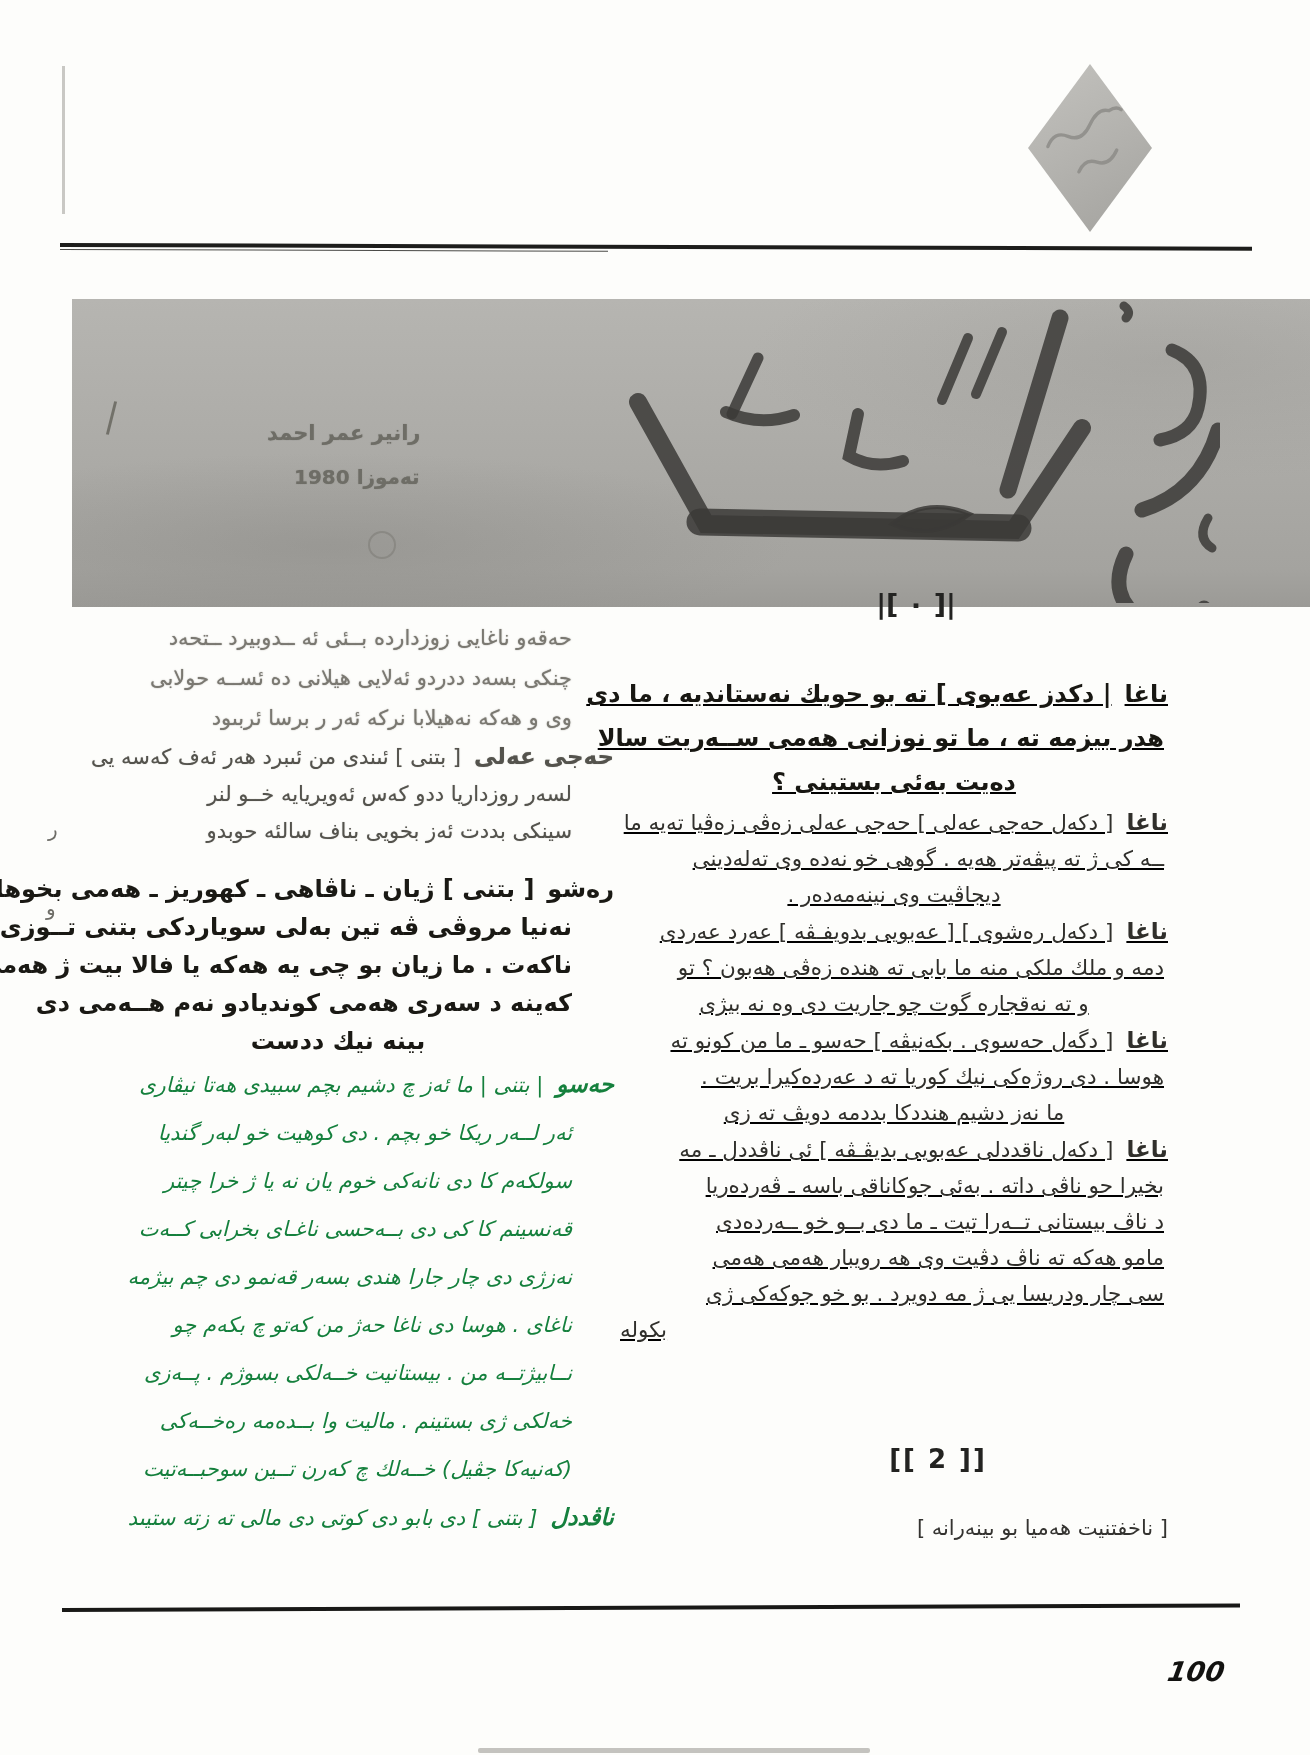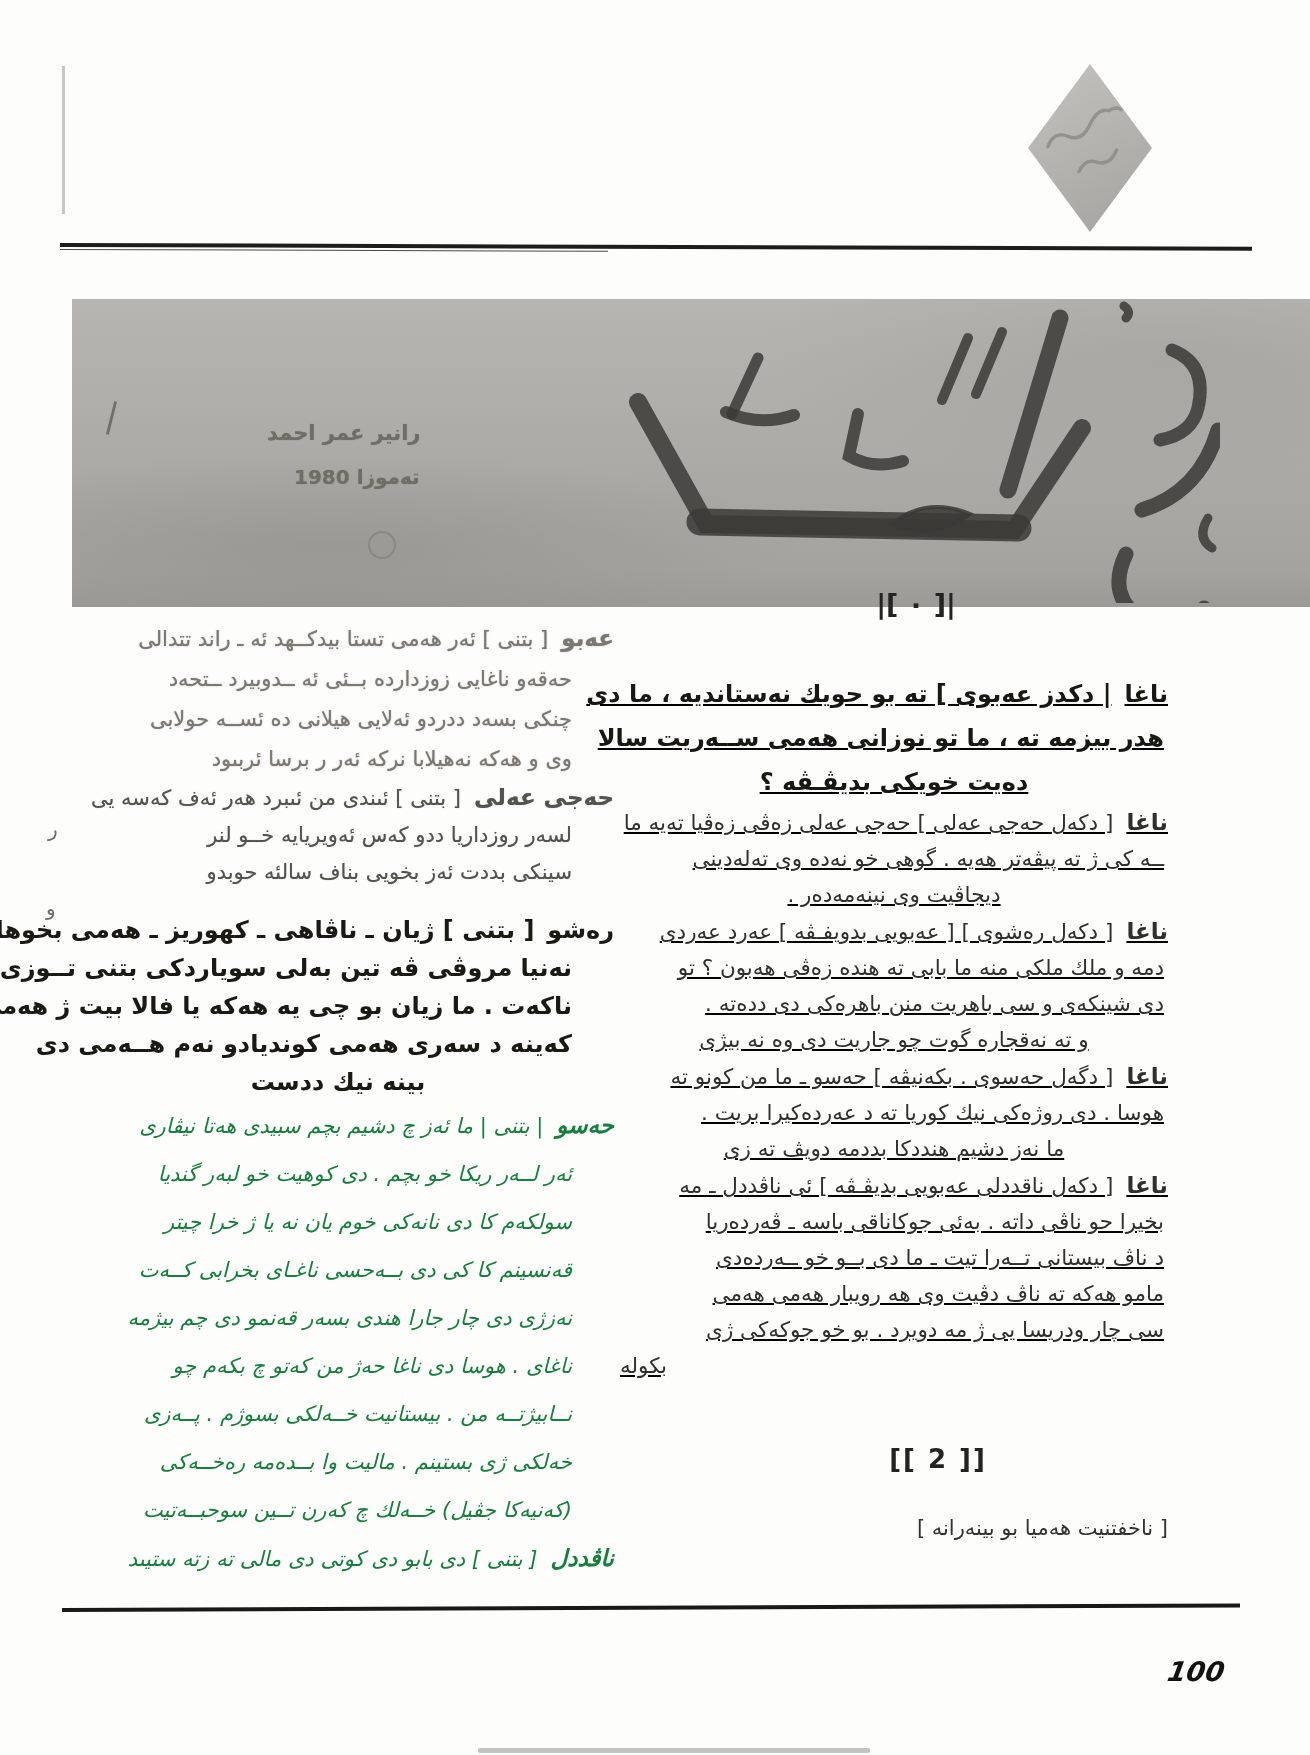--- a/index.html
+++ b/index.html
@@ -118,50 +118,48 @@
       </g>
     </svg>
   </div>
 
   <div class="mark1">|[ ٠ ]|</div>
 
   <div class="col col-right" id="col-right">
       <div class="para s-bold">
         <div class="line"><span class="speaker">ناغا</span><span>| دكدز عەبوى ] تە بو حويك نەستانديە ، ما دى</span></div>
         <div class="line cont">هدر بيزمە تە ، ما تو نوزانى هەمى ســەريت سالا</div>
-        <div class="line cont c">دەيت خويكى بديڤـڤە ؟</div>
+        <div class="line cont c">دەيت بەئى بستينى ؟</div>
       </div>
       <div class="para s-normal">
         <div class="line"><span class="speaker">ناغا</span><span>[ دكەل حەجى عەلى ] حەجى عەلى زەڤى زەڤيا تەيە  ما</span></div>
         <div class="line cont">ــە كى ژ تە پيڤەتر هەيە . گوهى خو نەدە وى تەلەدينى</div>
         <div class="line cont c">ديجاڤيت وى نينەمەدەر .</div>
       </div>
       <div class="para s-normal">
         <div class="line"><span class="speaker">ناغا</span><span>[ دكەل رەشوى ] [ عەبويى بدويفـڤە ] عەرد عەردى</span></div>
         <div class="line cont">دمە و ملك ملكى منە ما بابى تە هندە زەڤى هەبون ؟ تو</div>
-        <div class="line cont">دى شينكەى و سى باهريت منن باهرەكى دى ددەتە .</div>
         <div class="line cont c">و تە نەقجارە گوت چو جاريت دى وە نە بيژى</div>
       </div>
       <div class="para s-normal">
         <div class="line"><span class="speaker">ناغا</span><span>[ دگەل حەسوى . بكەنيڤە ] حەسو ـ ما من كونو تە</span></div>
         <div class="line cont">هوسا . دى روژەكى نيك كوريا تە د عەردەكيرا بريت .</div>
         <div class="line cont c">ما نەز دشيم هنددكا بددمە دويڤ تە زى</div>
       </div>
       <div class="para s-normal">
         <div class="line"><span class="speaker">ناغا</span><span>[ دكەل ناقددلى  عەبويى بديڤـڤە ] ئى ناڤددل ـ مە</span></div>
         <div class="line cont">بخيرا حو ناڤى داتە . بەئى جوكاناقى باسە ـ ڤەردەريا</div>
         <div class="line cont">د ناڤ بيستانى تــەرا تيت ـ ما دى بــو خو ــەردەدى</div>
         <div class="line cont">مامو  هەكە تە ناڤ دڤيت وى هە رويبار هەمى هەمى</div>
         <div class="line cont">سى چار ودريسا يى ژ مە دويرد . بو خو جوكەكى ژى</div>
         <div class="line cont l">بكولە</div>
       </div>
     </div>
   <div class="col col-left" id="col-left">
       <div class="para s-dim">
-        <div class="line"><span class="speaker">عەبو</span><span>[ بتنى ] ئەر هەمى تستا بيدكــهد  ئە  ـ راند تتدالى</span></div>
         <div class="line cont">حەقەو ناغايى زوزداردە  بــئى ئە  ــدوبيرد ــتحەد</div>
         <div class="line cont">چنكى بسەد ددردو ئەلايى هيلانى دە ئســە حولابى</div>
         <div class="line cont">وى و هەكە نەهيلابا نركە ئەر ر برسا ئربىود</div>
       </div>
       <div class="para s-mid">
         <div class="line"><span class="speaker">حەجى عەلى</span><span>[ بتنى ] ئىندى من ئىبرد هەر ئەف كەسە يى</span></div>
         <div class="line cont">لسەر روزداريا ددو كەس ئەويريايە خــو لنر</div>
         <div class="line cont">سينكى بددت  ئەز بخويى بناف سالئە حوبدو</div>
       </div>
       <div class="para s-bold">

